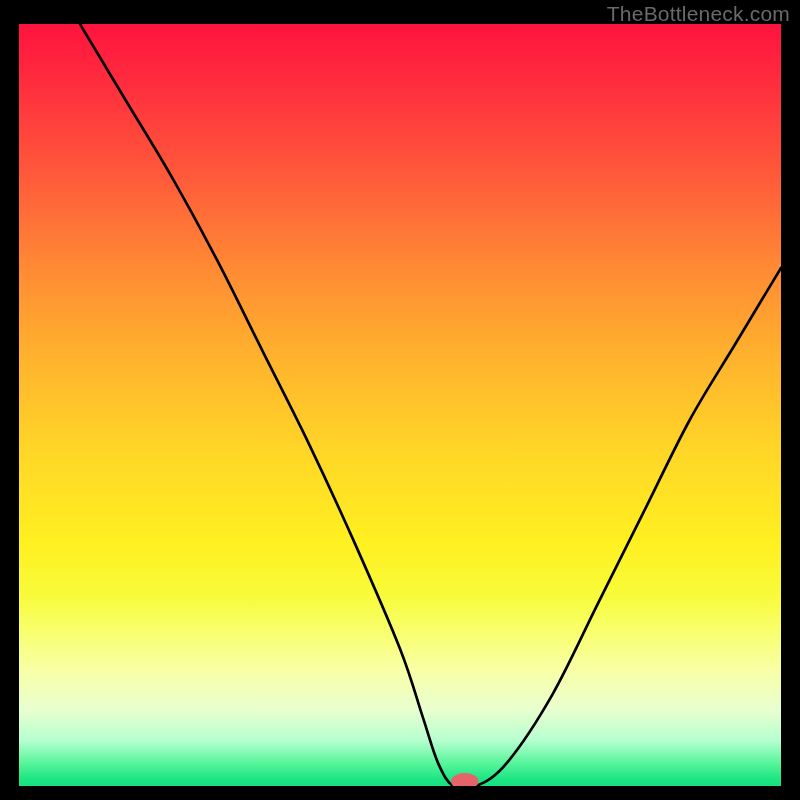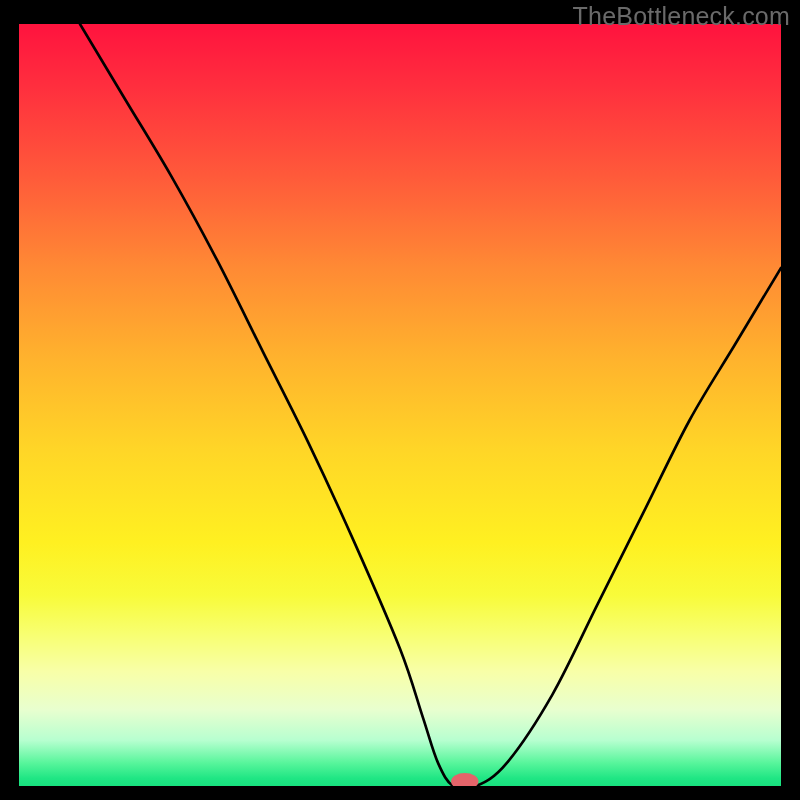--- a/index.html
+++ b/index.html
@@ -15,21 +15,21 @@
     position: relative;
     width: 800px;
     height: 800px;
     background: #000;
   }
   .watermark {
     position: absolute;
     top: 2px;
     right: 10px;
     color: #6a6a6a;
-    font-size: 25px;
+    font-size: 21px;
     font-weight: 400;
     letter-spacing: 0.2px;
     z-index: 10;
   }
   .plot {
     position: absolute;
     left: 19px;
     top: 24px;
     width: 762px;
     height: 762px;

